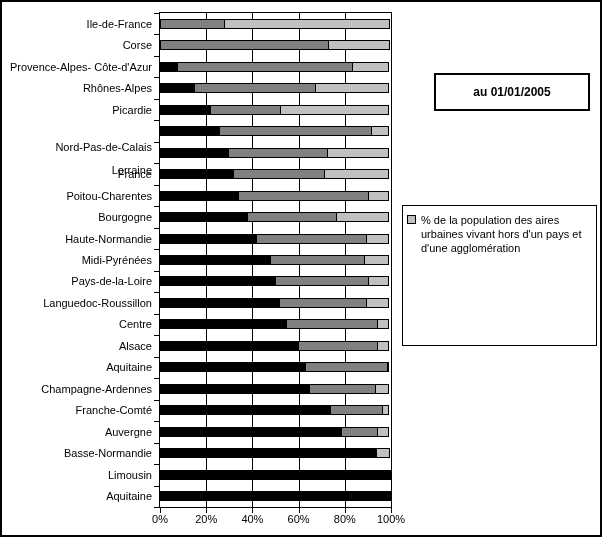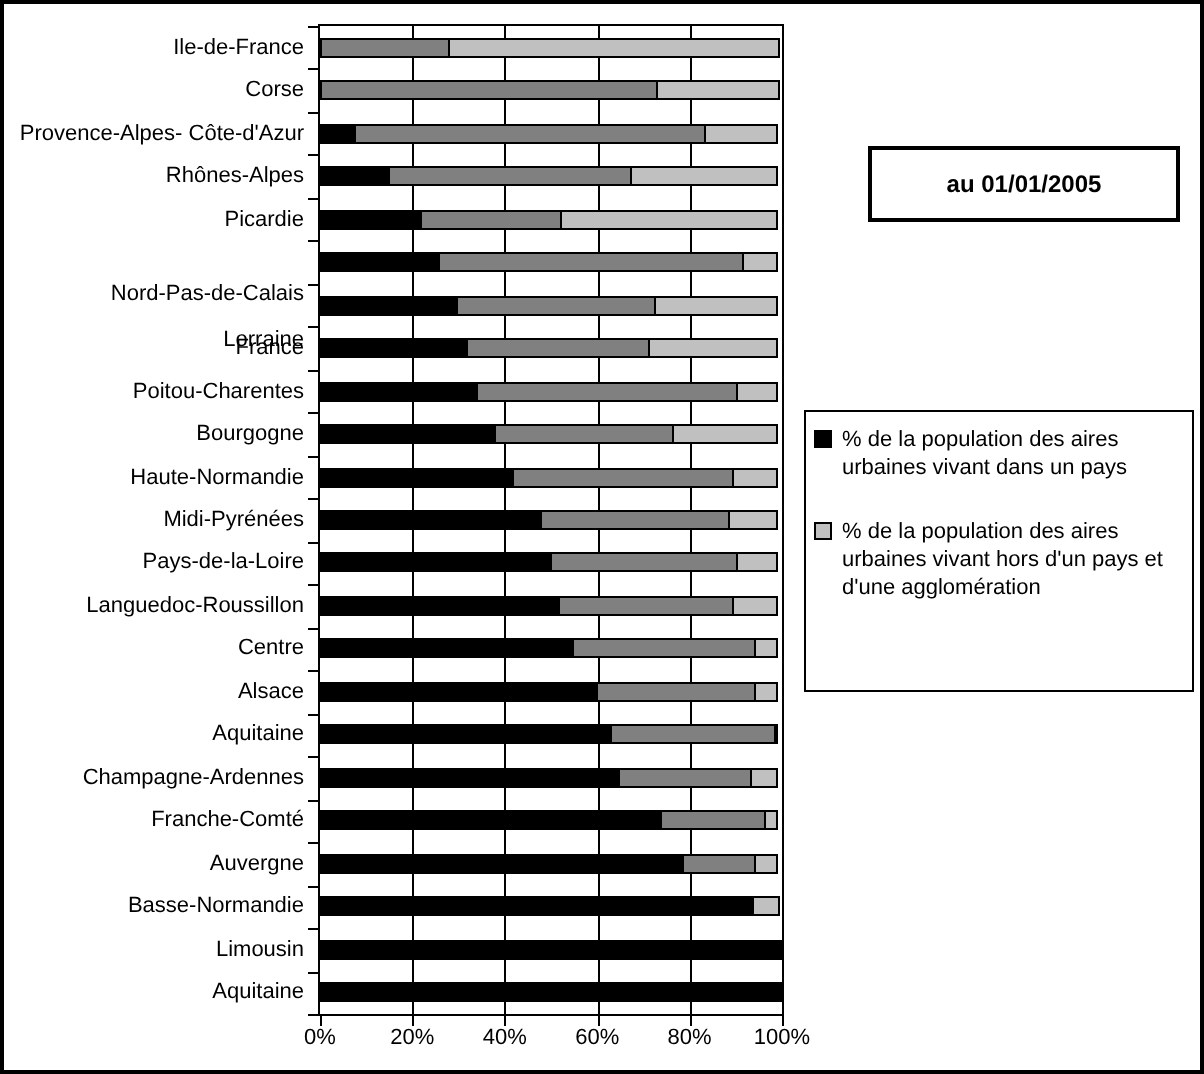--- a/index.html
+++ b/index.html
@@ -203,16 +203,15 @@
       <div class="xlabel" style="left: 274.6px;">60%</div>
       <div class="xtick" style="left: 342.8px;"></div>
       <div class="xlabel" style="left: 320.8px;">80%</div>
       <div class="xtick" style="left: 389px;"></div>
       <div class="xlabel" style="left: 367px;">100%</div>
     </div>
   <div id="title-box">
     <span>au 01/01/2005</span>
   </div>
   <div id="legend">
-      <div class="legend-item" style="margin-bottom: 18px;"><span class="legend-swatch" style="background: rgb(0, 0, 0);"></span><span>% de la population des aires urbaines vivant dans un pays</span></div>
       <div class="legend-item" style="margin-bottom: 0px;"><span class="legend-swatch" style="background: rgb(192, 192, 192);"></span><span>% de la population des aires urbaines vivant hors d'un pays et d'une agglomération</span></div>
     </div>
 </div>
 
 </body></html>

